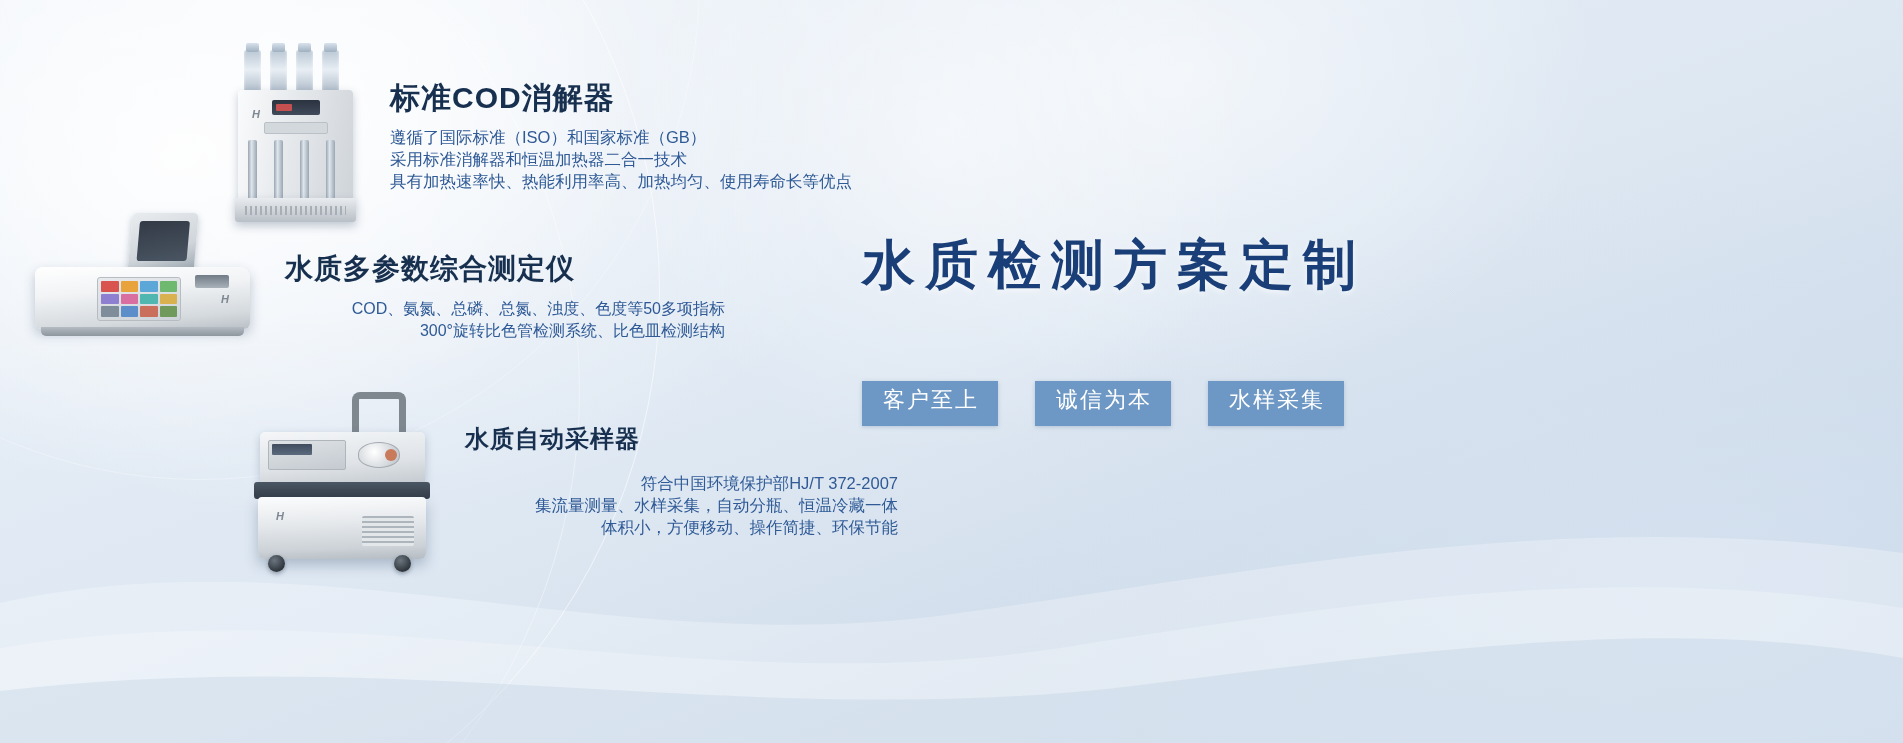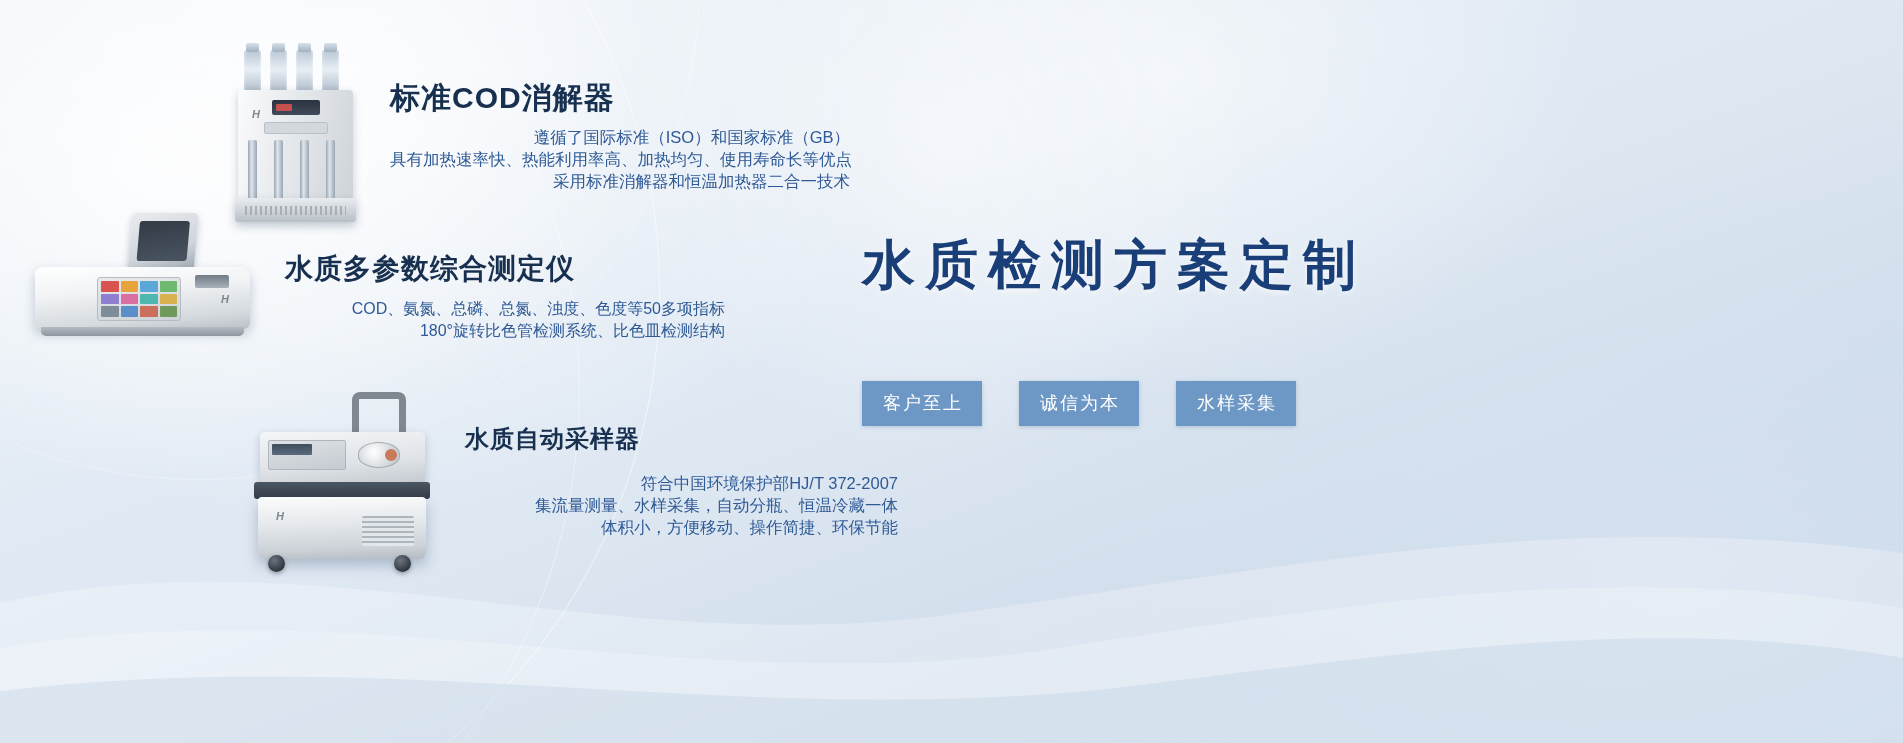--- a/index.html
+++ b/index.html
@@ -56,21 +56,21 @@
   .prod-desc {
     color:#2f5a96;
     white-space:nowrap;
     line-height:22px;
   }
   .prod-desc div { margin-bottom:0px; }
 
   
   #row-cod { left:200px; top:40px; }
   #row-cod .prod-title { position:absolute; left:190px; top:38px; font-size:30px; }
-  #row-cod .prod-desc  { position:absolute; left:190px; top:86px; font-size:16.5px; text-align:right; width:460px; }
+  #row-cod .prod-desc  { position:absolute; left:190px; top:86px; font-size:16.5px; text-align:left; width:460px; }
 
   
   #row-multi { left:20px; top:205px; }
   #row-multi .prod-title { position:absolute; left:265px; top:45px; font-size:28px; }
   #row-multi .prod-desc  { position:absolute; left:245px; top:93px; font-size:16px; text-align:right; width:460px; }
 
   
   #row-sampler { left:230px; top:390px; }
   #row-sampler .prod-title { position:absolute; left:235px; top:33px; font-size:24px; }
   #row-sampler .prod-desc  { position:absolute; left:200px; top:82px; font-size:16.5px; text-align:right; width:468px; }
@@ -86,23 +86,23 @@
   }
 
   
   #taglines {
     position:absolute; left:862px; top:381px;
     display:flex; gap:37px;
   }
   .chip {
     background:#6d97c4;
     color:#ffffff;
-    font-size:18px;
+    font-size:22px;
     letter-spacing:2px;
-    padding:10px 19px 11px 21px;
+    padding:4px 19px 11px 21px;
     white-space:nowrap;
     box-shadow:0 1px 4px rgba(60,90,130,0.25);
   }
 
   
   .device { position:absolute; }
 
   
   #dev-cod { left:238px; top:50px; width:115px; height:170px; }
   #dev-cod .body {
@@ -263,22 +263,22 @@
   <svg class="wave" viewBox="0 0 1903 330" preserveAspectRatio="none">
     <path d="M0,190 C320,120 620,250 960,200 C1280,155 1560,95 1903,140 L1903,330 L0,330 Z" fill="rgba(255,255,255,0.30)"></path>
     <path d="M0,235 C360,175 700,290 1060,235 C1380,185 1620,150 1903,195 L1903,330 L0,330 Z" fill="rgba(255,255,255,0.28)"></path>
     <path d="M0,278 C400,230 760,320 1140,272 C1460,232 1680,205 1903,245 L1903,330 L0,330 Z" fill="rgba(196,212,230,0.45)"></path>
   </svg>
 
   <div class="product-row" id="row-cod">
     <div class="prod-title">标准COD消解器</div>
     <div class="prod-desc">
       <div>遵循了国际标准（ISO）和国家标准（GB）</div>
+      <div>采用标准消解器和恒温加热器二合一技术</div>
       <div>具有加热速率快、热能利用率高、加热均匀、使用寿命长等优点</div>
-      <div>采用标准消解器和恒温加热器二合一技术</div>
     </div>
   </div>
 
   <div class="device" id="dev-cod">
     <div class="tube t1"></div>
     <div class="tube t2"></div>
     <div class="tube t3"></div>
     <div class="tube t4"></div>
     <div class="body"></div>
     <div class="screen"></div>
@@ -288,21 +288,21 @@
     <div class="stem s3"></div>
     <div class="stem s4"></div>
     <div class="base"></div>
     <span class="brandmark" style="left:14px; top:58px;">H</span>
   </div>
 
   <div class="product-row" id="row-multi">
     <div class="prod-title">水质多参数综合测定仪</div>
     <div class="prod-desc">
       <div>COD、氨氮、总磷、总氮、浊度、色度等50多项指标</div>
-      <div>180°旋转比色管检测系统、比色皿检测结构</div>
+      <div>300°旋转比色管检测系统、比色皿检测结构</div>
     </div>
   </div>
 
   <div class="device" id="dev-multi">
     <div class="lid"></div>
     <div class="shell"></div>
     <div class="well"></div>
     <div class="touch">
       <i style="background:#d9534f"></i>
         <i style="background:#e8a33d"></i>

